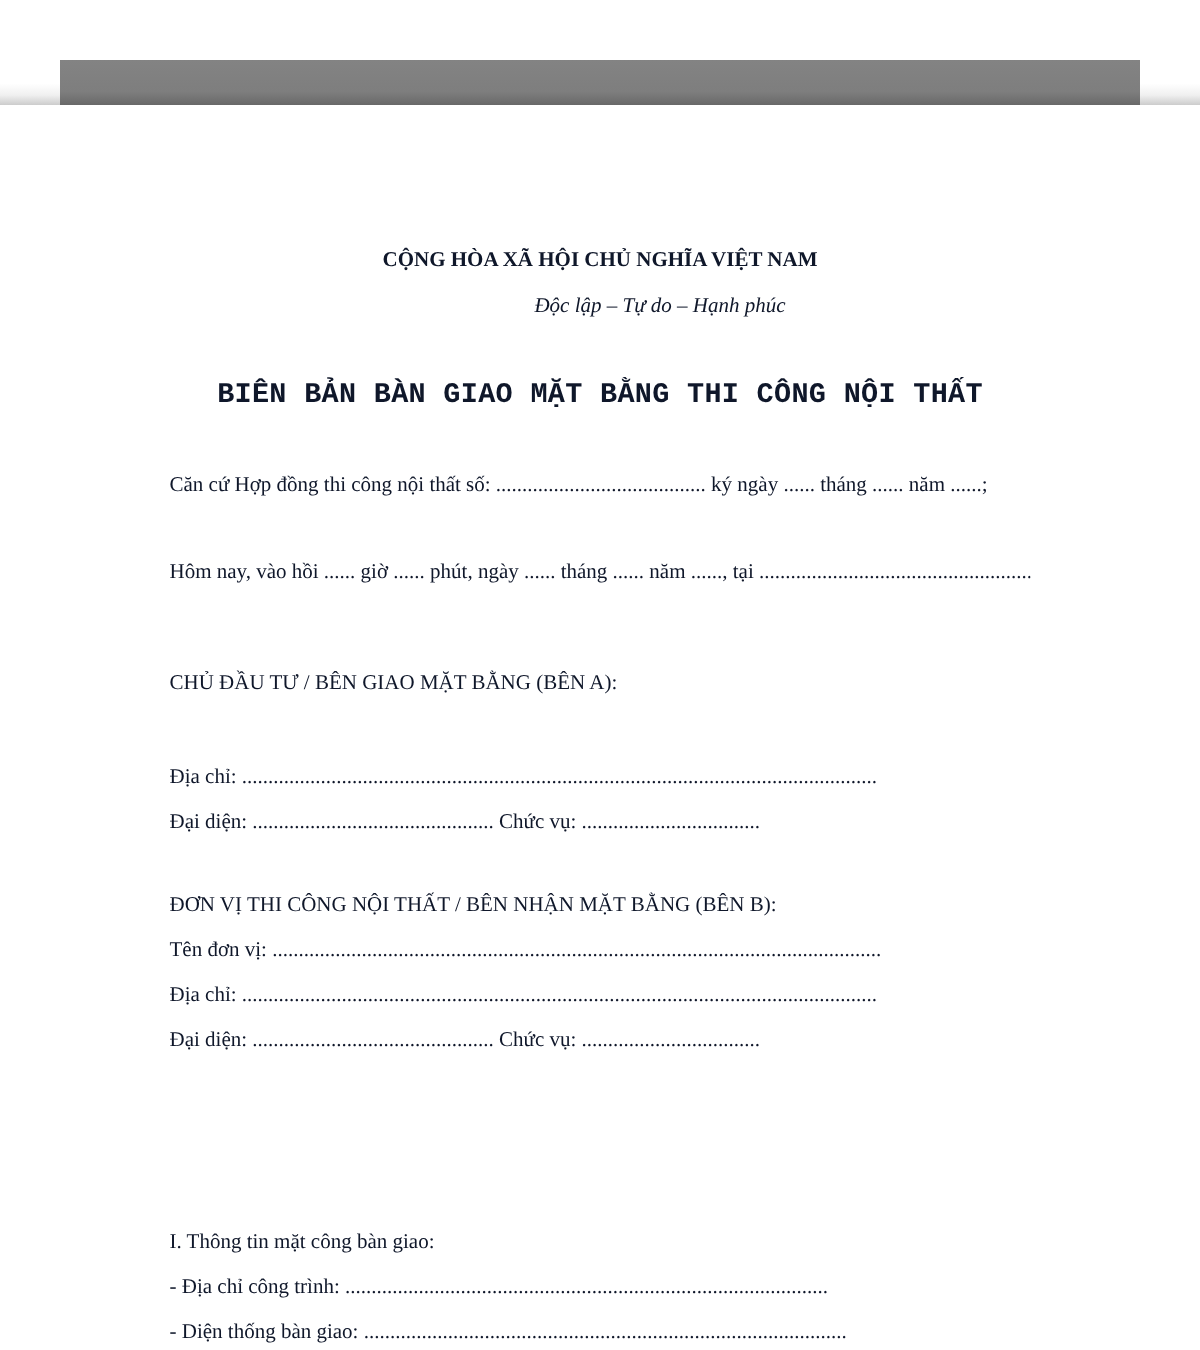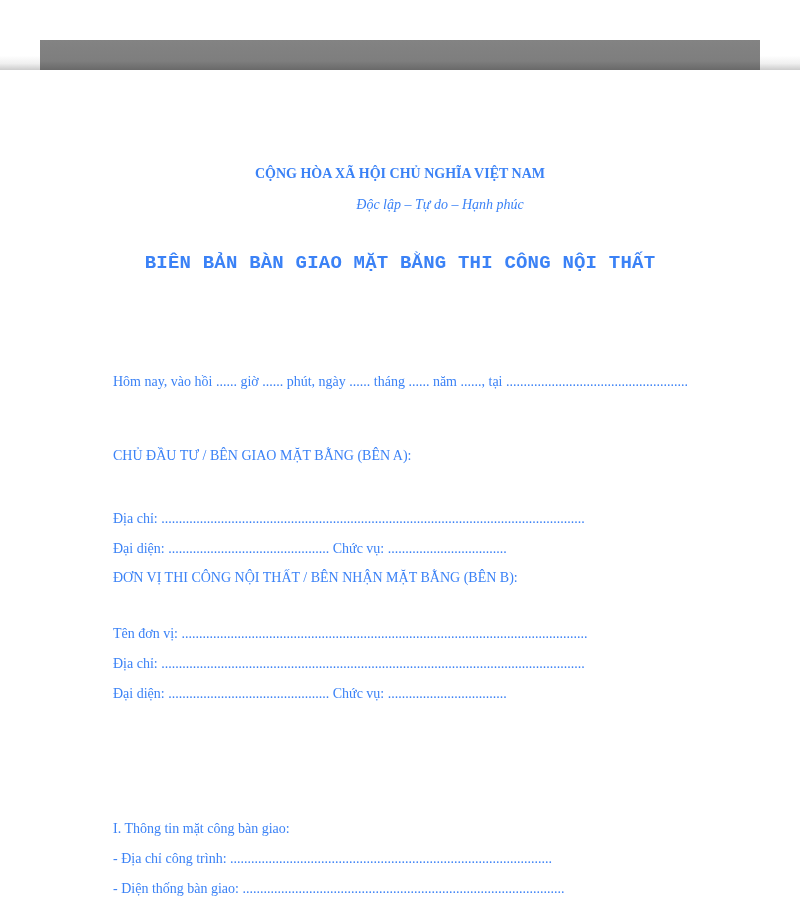--- a/index.html
+++ b/index.html
@@ -3,21 +3,21 @@
 <meta charset="utf-8">
 <style>
   html,body{margin:0;padding:0;}
   body{background:#ffffff;}
   #page{
     position:relative;
     width:800px;height:900px;
     background:#ffffff;
     overflow:hidden;
     font-family:"Liberation Serif","DejaVu Serif",serif;
-    color:#3b82f6;
+    color:#0f172a;
   }
   
   .hdr-shadow{
     position:absolute;left:0;top:40px;width:800px;height:30px;
     background:linear-gradient(to bottom,#ffffff 0%,#ffffff 52%,#f0f0f0 78%,#cccccc 100%);
   }
   
   .gray-bar{
     position:absolute;left:40px;top:40px;width:720px;height:30px;
     background:linear-gradient(to bottom,#838383 0%,#7e7e7e 70%,#696969 100%);
@@ -39,32 +39,33 @@
 
   <div class="hdr-shadow"></div>
   <div class="gray-bar"></div>
 
   <div class="t center bold" style="top:164px">CỘNG HÒA XÃ HỘI CHỦ NGHĨA VIỆT NAM</div>
 
   <div class="t center italic" style="top:195px">Độc lập – Tự do – Hạnh phúc</div>
 
   <div class="t center bold title" style="top:250px">BIÊN BẢN BÀN GIAO MẶT BẰNG THI CÔNG NỘI THẤT</div>
 
+  <div class="t" style="top:314px">Căn cứ Hợp đồng thi công nội thất số: ........................................ ký ngày ...... tháng ...... năm ......;</div>
 
   <div class="t" style="top:372px">Hôm nay, vào hồi ...... giờ ...... phút, ngày ...... tháng ...... năm ......, tại ....................................................................,</div>
 
 
   <div class="t" style="top:446px">CHỦ ĐẦU TƯ / BÊN GIAO MẶT BẰNG (BÊN A):</div>
 
 
   <div class="t" style="top:509px">Địa chỉ: .........................................................................................................................</div>
 
   <div class="t" style="top:539px">Đại diện: .............................................. Chức vụ: ..................................</div>
 
-  <div class="t" style="top:568px">ĐƠN VỊ THI CÔNG NỘI THẤT / BÊN NHẬN MẶT BẰNG (BÊN B):</div>
+  <div class="t" style="top:594px">ĐƠN VỊ THI CÔNG NỘI THẤT / BÊN NHẬN MẶT BẰNG (BÊN B):</div>
 
   <div class="t" style="top:624px">Tên đơn vị: ....................................................................................................................</div>
 
   <div class="t" style="top:654px">Địa chỉ: .........................................................................................................................</div>
 
   <div class="t" style="top:684px">Đại diện: .............................................. Chức vụ: ..................................</div>
 
 
   <div class="t" style="top:819px">I. Thông tin mặt công bàn giao:</div>
 

